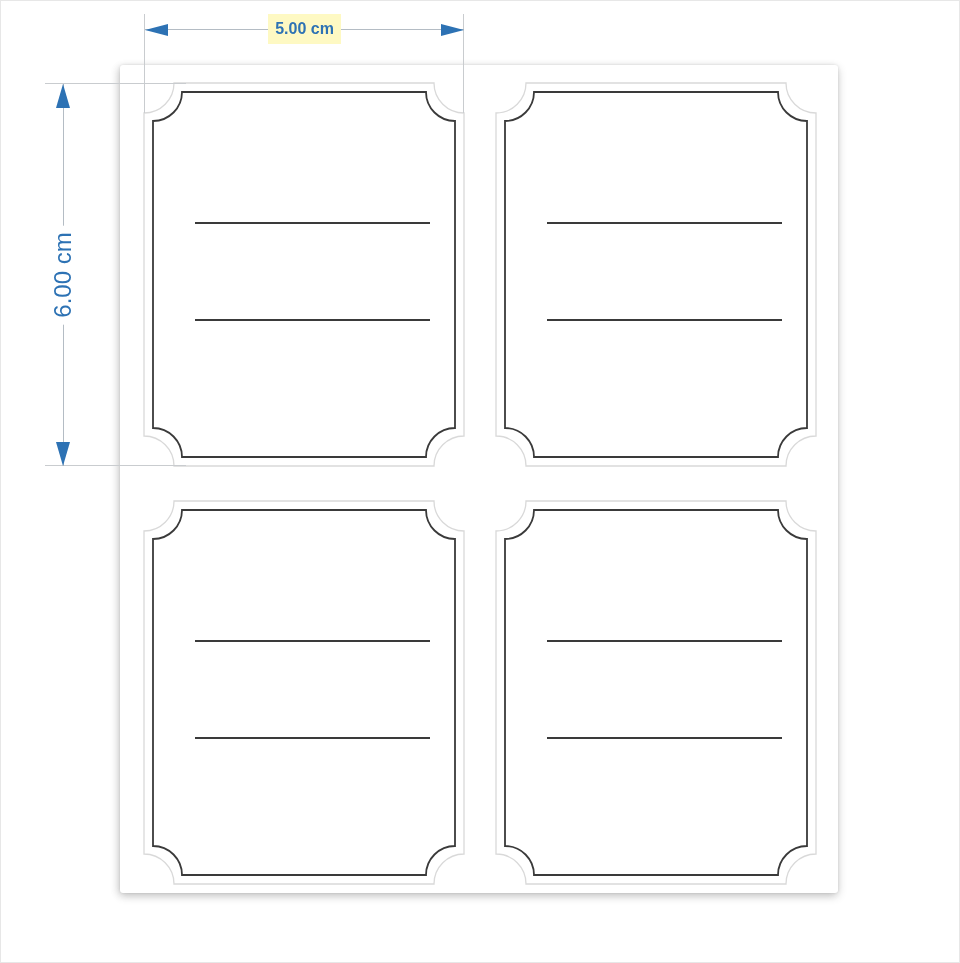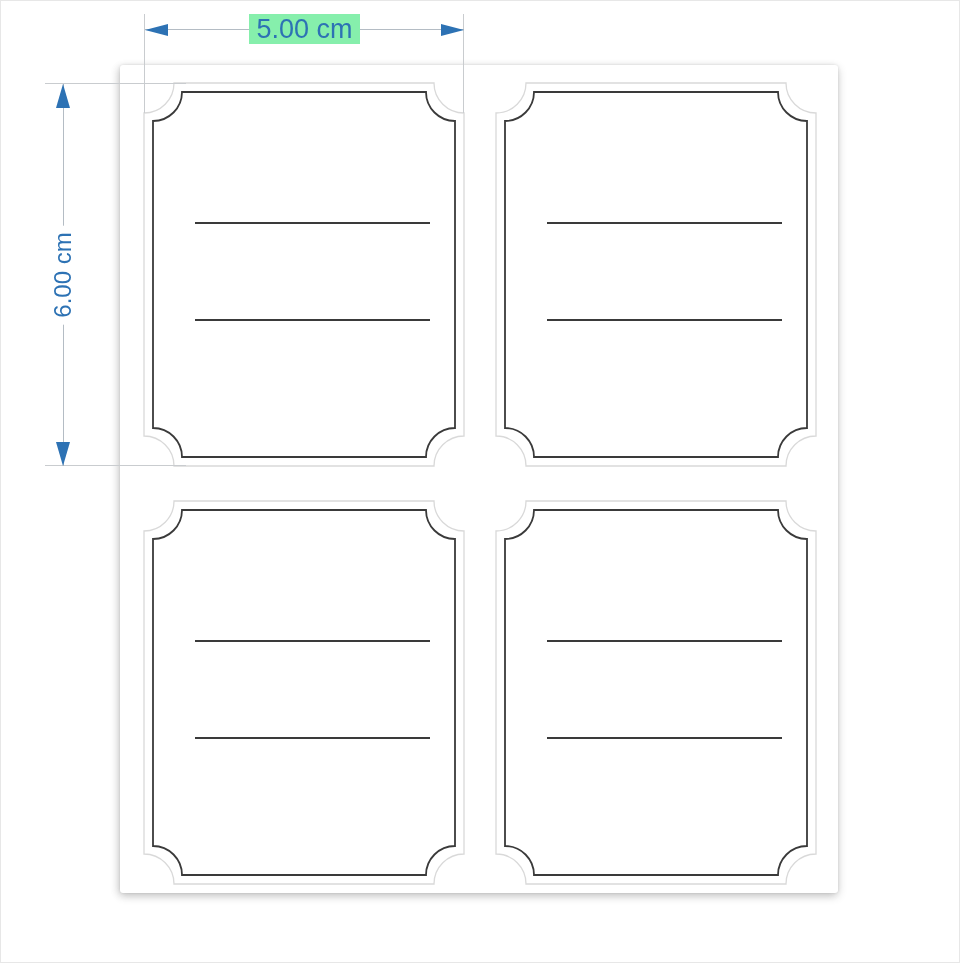--- a/index.html
+++ b/index.html
@@ -32,22 +32,22 @@
   .arr-left{border-top:6px solid transparent;border-bottom:6px solid transparent;
             border-right:23px solid var(--dimension-accent,#2d72b4);}
   .arr-right{border-top:6px solid transparent;border-bottom:6px solid transparent;
              border-left:23px solid var(--dimension-accent,#2d72b4);}
   .arr-up{border-left:7px solid transparent;border-right:7px solid transparent;
           border-bottom:24px solid var(--dimension-accent,#2d72b4);}
   .arr-down{border-left:7px solid transparent;border-right:7px solid transparent;
             border-top:24px solid var(--dimension-accent,#2d72b4);}
   .dim-text-h{position:absolute;left:144px;top:13px;width:319px;text-align:center;}
   .dim-text-h span{
-    display:inline-block;background:#86efac;padding:0 7px;
-    font-size:27px;line-height:30px;color:var(--dimension-accent,#2d72b4);
+    display:inline-block;background:#fef9c3;padding:0 7px;
+    font-size:16px;line-height:30px;color:var(--dimension-accent,#2d72b4);font-weight:bold;
   }
   .dim-text-v{
     position:absolute;left:62px;top:274px;
     transform:translate(-50%,-50%) rotate(-90deg);
     white-space:nowrap;background:#fff;padding:0 7px;
     font-size:24px;line-height:30px;color:var(--dimension-accent,#2d72b4);
   }
 </style>
 </head>
 <body>

